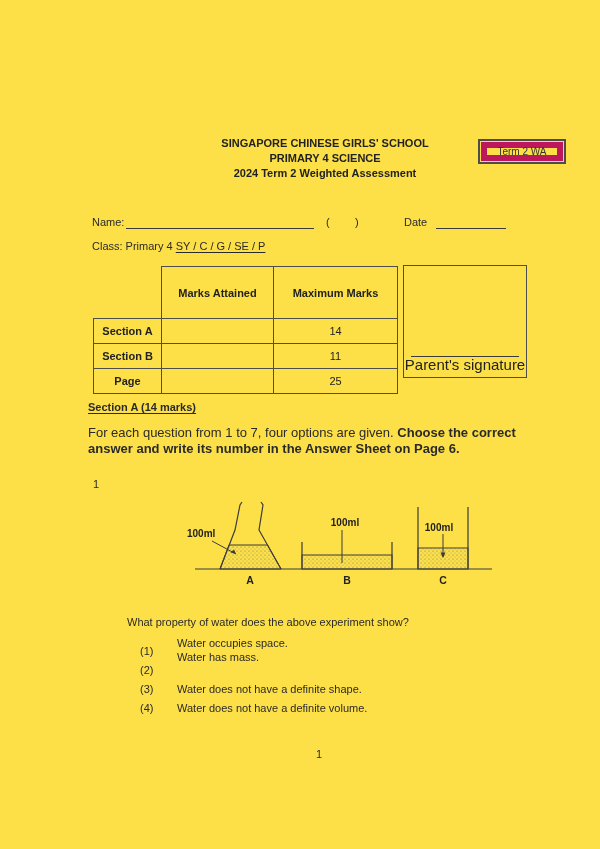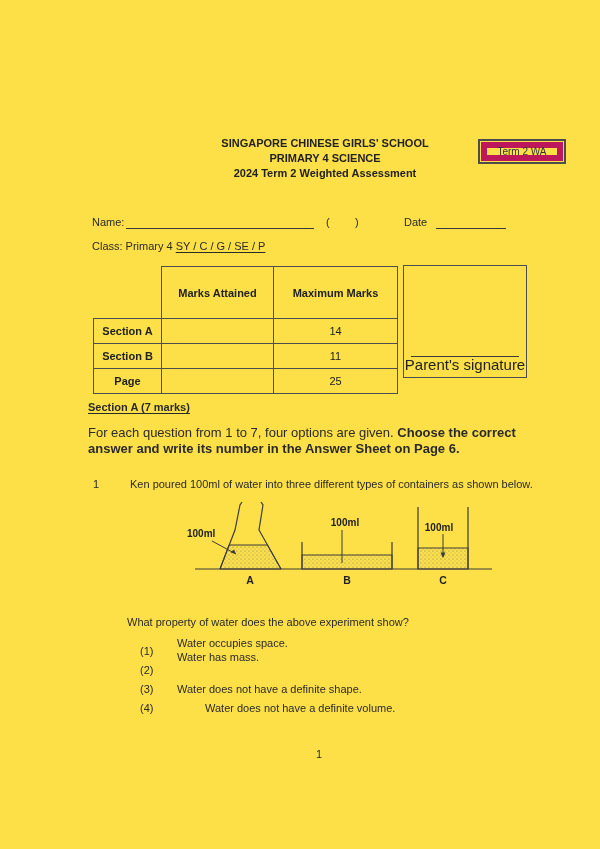--- a/index.html
+++ b/index.html
@@ -130,27 +130,26 @@
       <td>25</td>
     </tr>
   </tbody>
     </table>
 
   <div class="abs sig-box">
     <div class="sig-line"></div>
     <div class="sig-label">Parent's signature</div>
   </div>
 
-  <div class="abs section-heading">Section A (7 marks)</div>
+  <div class="abs section-heading">Section A (14 marks)</div>
   <div class="abs instructions">
     <span>For each question from 1 to 7, four options are given. </span><span class="bold">Choose the correct answer and write its number in the Answer Sheet on Page 6.</span>
   </div>
 
   <span class="abs q-number">1</span>
-  <span class="abs q-text">Ken poured 100ml of water into three different types of containers as shown below.</span>
 
   <svg class="abs figure-svg" width="340" height="100" viewBox="0 0 340 100">
     <defs>
       <pattern id="stipple" width="4" height="4" patternUnits="userSpaceOnUse">
         <circle cx="1" cy="1" r="0.55" fill="#6f6f6f"></circle>
         <circle cx="3" cy="3" r="0.55" fill="#9a9a9a"></circle>
       </pattern>
     </defs>
     <g stroke="#3c3c3c" stroke-width="1.2" fill="none">
 
@@ -187,17 +186,17 @@
 
   <span class="abs prompt">What property of water does the above experiment show?</span>
 
   <span class="abs opt-num" style="top:645px;">(1)</span>
   <span class="abs opt-text" style="top:651px;text-align:center;">Water has mass.</span>
   <span class="abs opt-num" style="top:664px;">(2)</span>
   <span class="abs opt-text" style="top:637px;">Water occupies space.</span>
   <span class="abs opt-num" style="top:683px;">(3)</span>
   <span class="abs opt-text" style="top:683px;">Water does not have a definite shape.</span>
   <span class="abs opt-num" style="top:702px;">(4)</span>
-  <span class="abs opt-text" style="top:702px;margin-left:28px;">Water does not have a definite volume.</span>
+  <span class="abs opt-text" style="top:702px;">Water does not have a definite volume.</span>
 
   <span class="abs page-number">1</span>
 
 </div>
 
 </body></html>

